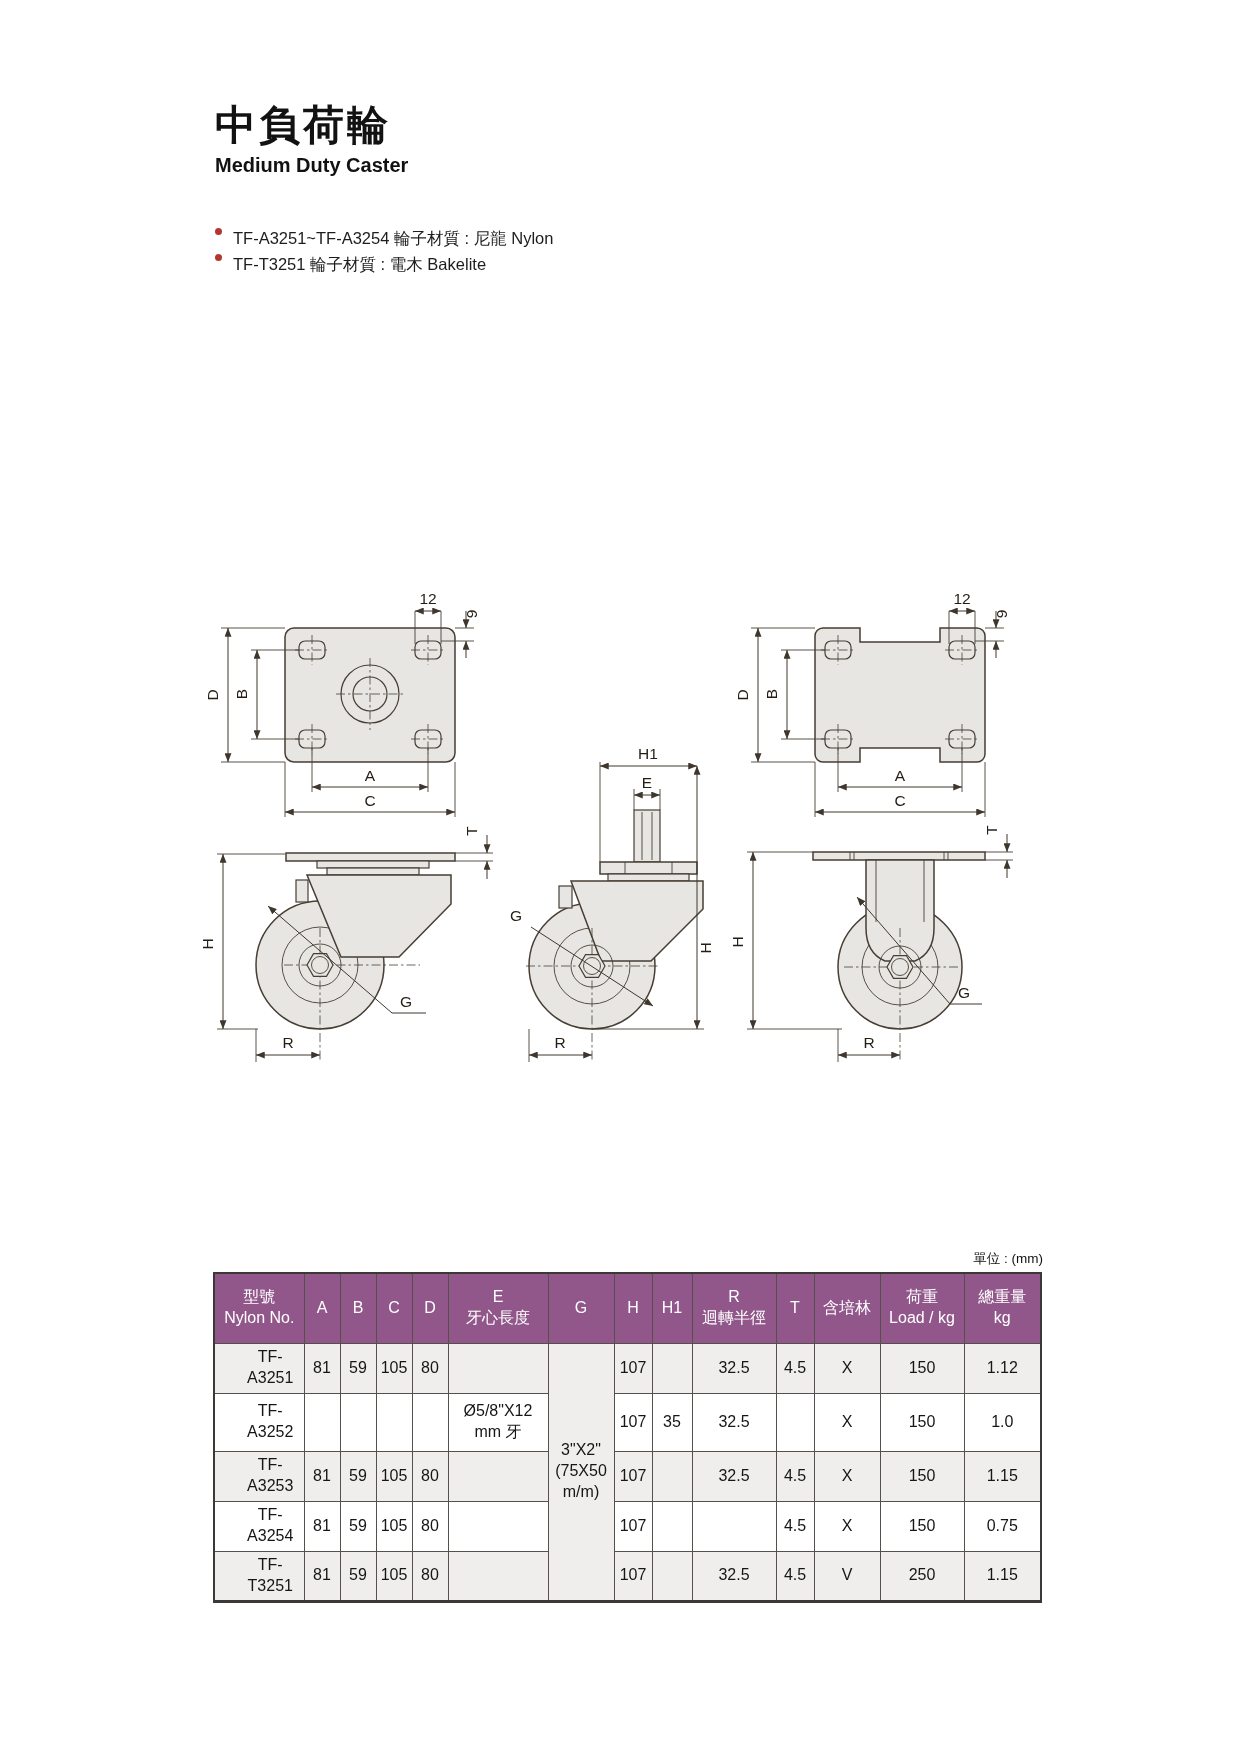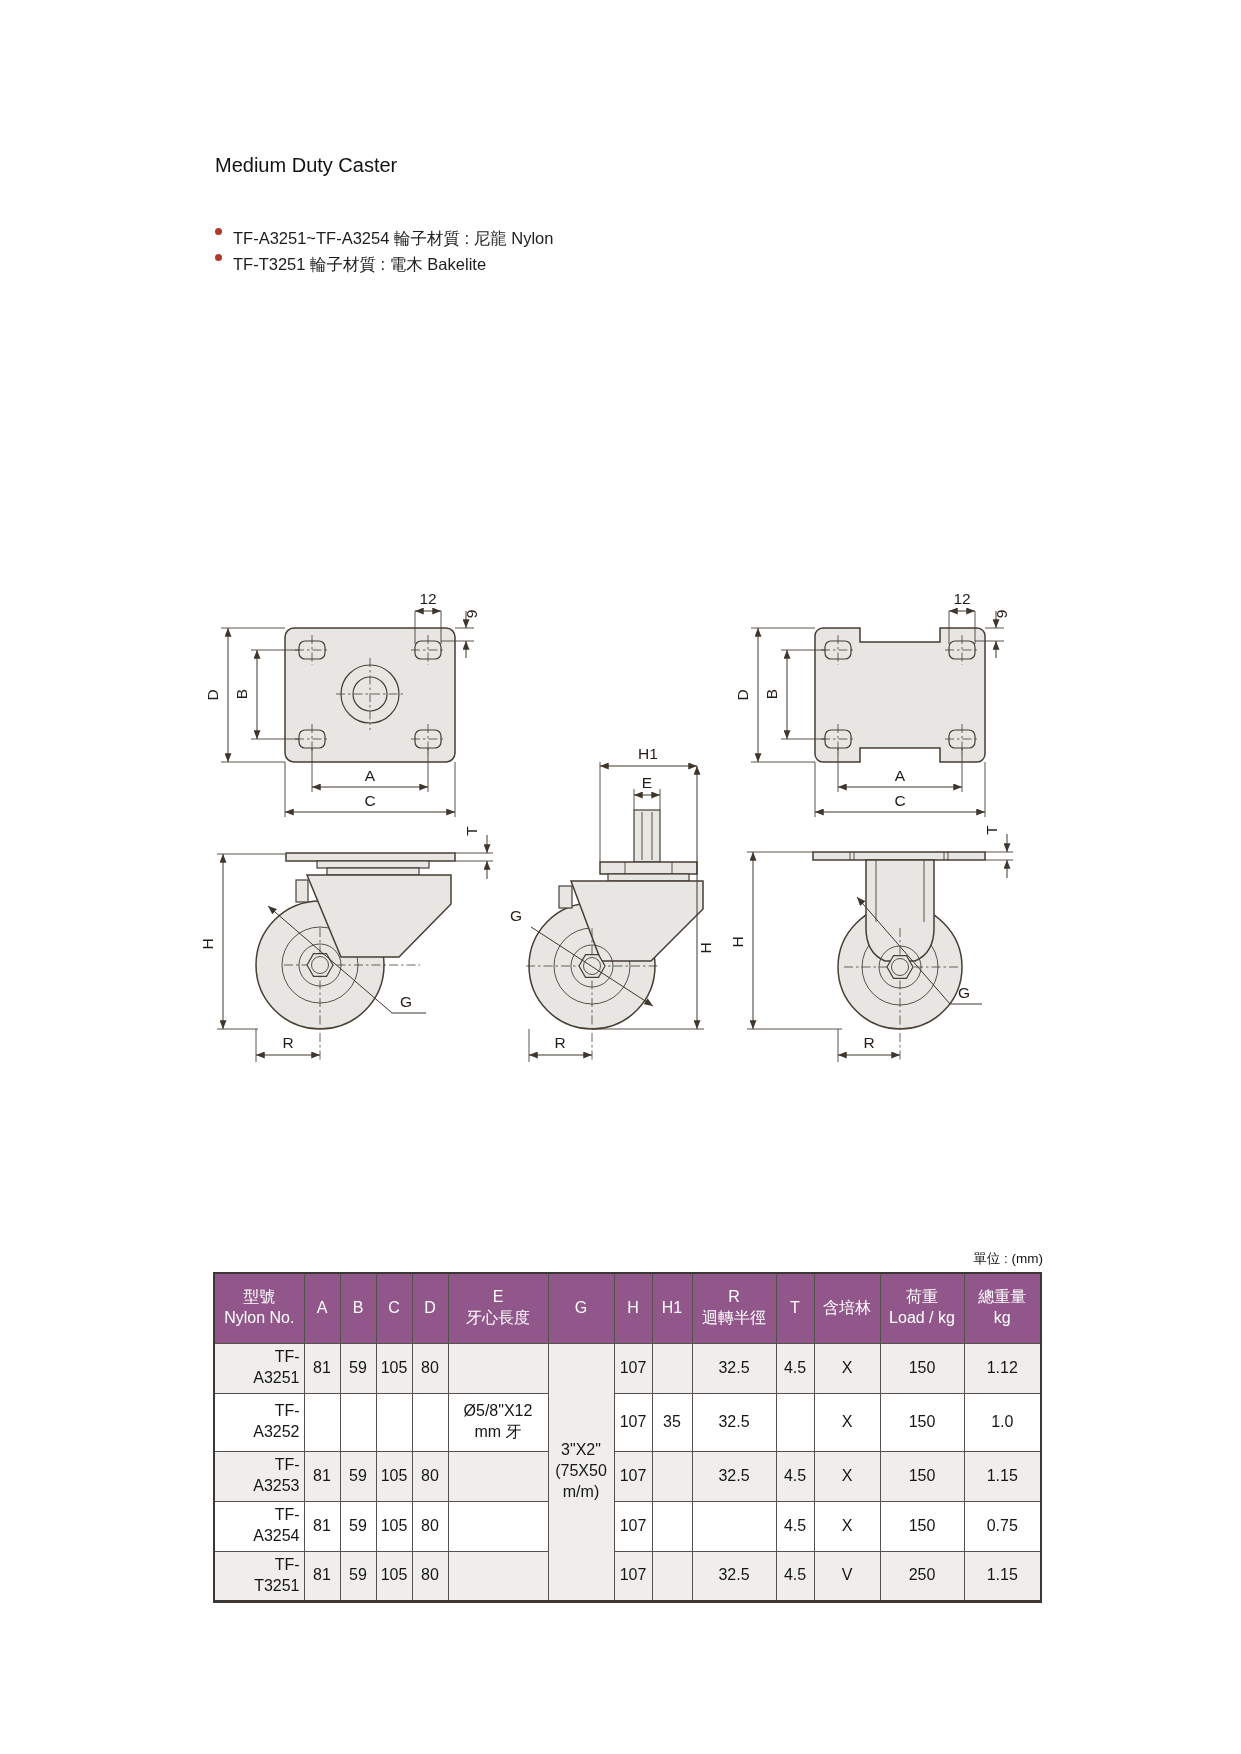--- a/index.html
+++ b/index.html
@@ -1,21 +1,21 @@
 <!DOCTYPE html>
 <html><head>
 <meta charset="utf-8">
 <style>
   *{margin:0;padding:0;box-sizing:border-box}
   html,body{background:#ffffff}
   body{width:1241px;height:1754px;position:relative;font-family:"Liberation Sans",sans-serif;overflow:hidden}
   .page{position:absolute;left:0;top:0;width:1241px;height:1754px;background:#fff}
 
   .title-zh{position:absolute;left:215px;top:98px;font-size:41px;font-weight:bold;color:#121212;letter-spacing:3px}
-  .title-en{position:absolute;left:215px;top:154px;font-size:20px;font-weight:normal;color:#121212}
+  .title-en{position:absolute;left:215px;top:154px;font-size:20px;font-weight:bold;color:#121212}
 
   .notes{position:absolute;left:215px;top:228px;list-style:none}
   .notes li{display:flex;align-items:flex-start;font-size:16.5px;color:#1d1d1d;margin-bottom:6px;line-height:20px}
   .dot{width:7px;height:7px;border-radius:50%;background:#b5362c;margin-right:11px;flex:none}
 
   .drawings{position:absolute;left:185px;top:515px;width:835px;height:560px}
   .pl{fill:#e7e6e3;stroke:#473e34;stroke-width:1.5}
   .pl2{fill:#e7e6e3;stroke:#473e34;stroke-width:1.2}
   .ln{fill:none;stroke:#473e34;stroke-width:1.2}
   .th{fill:none;stroke:#473e34;stroke-width:0.9}
@@ -27,28 +27,29 @@
 
   .spec{position:absolute;left:213px;top:1272px;width:827px;border-collapse:collapse;table-layout:fixed;
         font-size:16px;color:#161616;border:2px solid #3c3835;border-bottom-width:3px}
   .spec th,.spec td{border:1px solid #55504b;text-align:center;vertical-align:middle;padding:2px 4px;line-height:1.3}
   .spec thead th{background:#91578b;color:#ffffff;font-weight:normal;height:70px}
   .spec thead th span{display:block}
   .spec tbody tr{height:50px}
   .spec tbody tr.tall{height:58px}
   .spec tr.g1>td{background:#efeeec}
   .spec tr.g0>td{background:#ffffff}
-  .spec td.item{text-align:right;padding-left:26px}
+  .spec td.item{text-align:center;padding-left:26px}
   .spec td.gcell{background:#e9e8e6;white-space:pre-line}
 </style>
 </head>
 <body>
 
 <div class="page">
 
+  <h1 class="title-zh">中負荷輪</h1>
   <h2 class="title-en">Medium Duty Caster</h2>
 
   <ul class="notes">
     <li>
       <span class="dot"></span>
       <span>TF-A3251~TF-A3254 輪子材質 : 尼龍 Nylon</span>
     </li>
     <li>
       <span class="dot"></span>
       <span>TF-T3251 輪子材質 : 電木 Bakelite</span>

